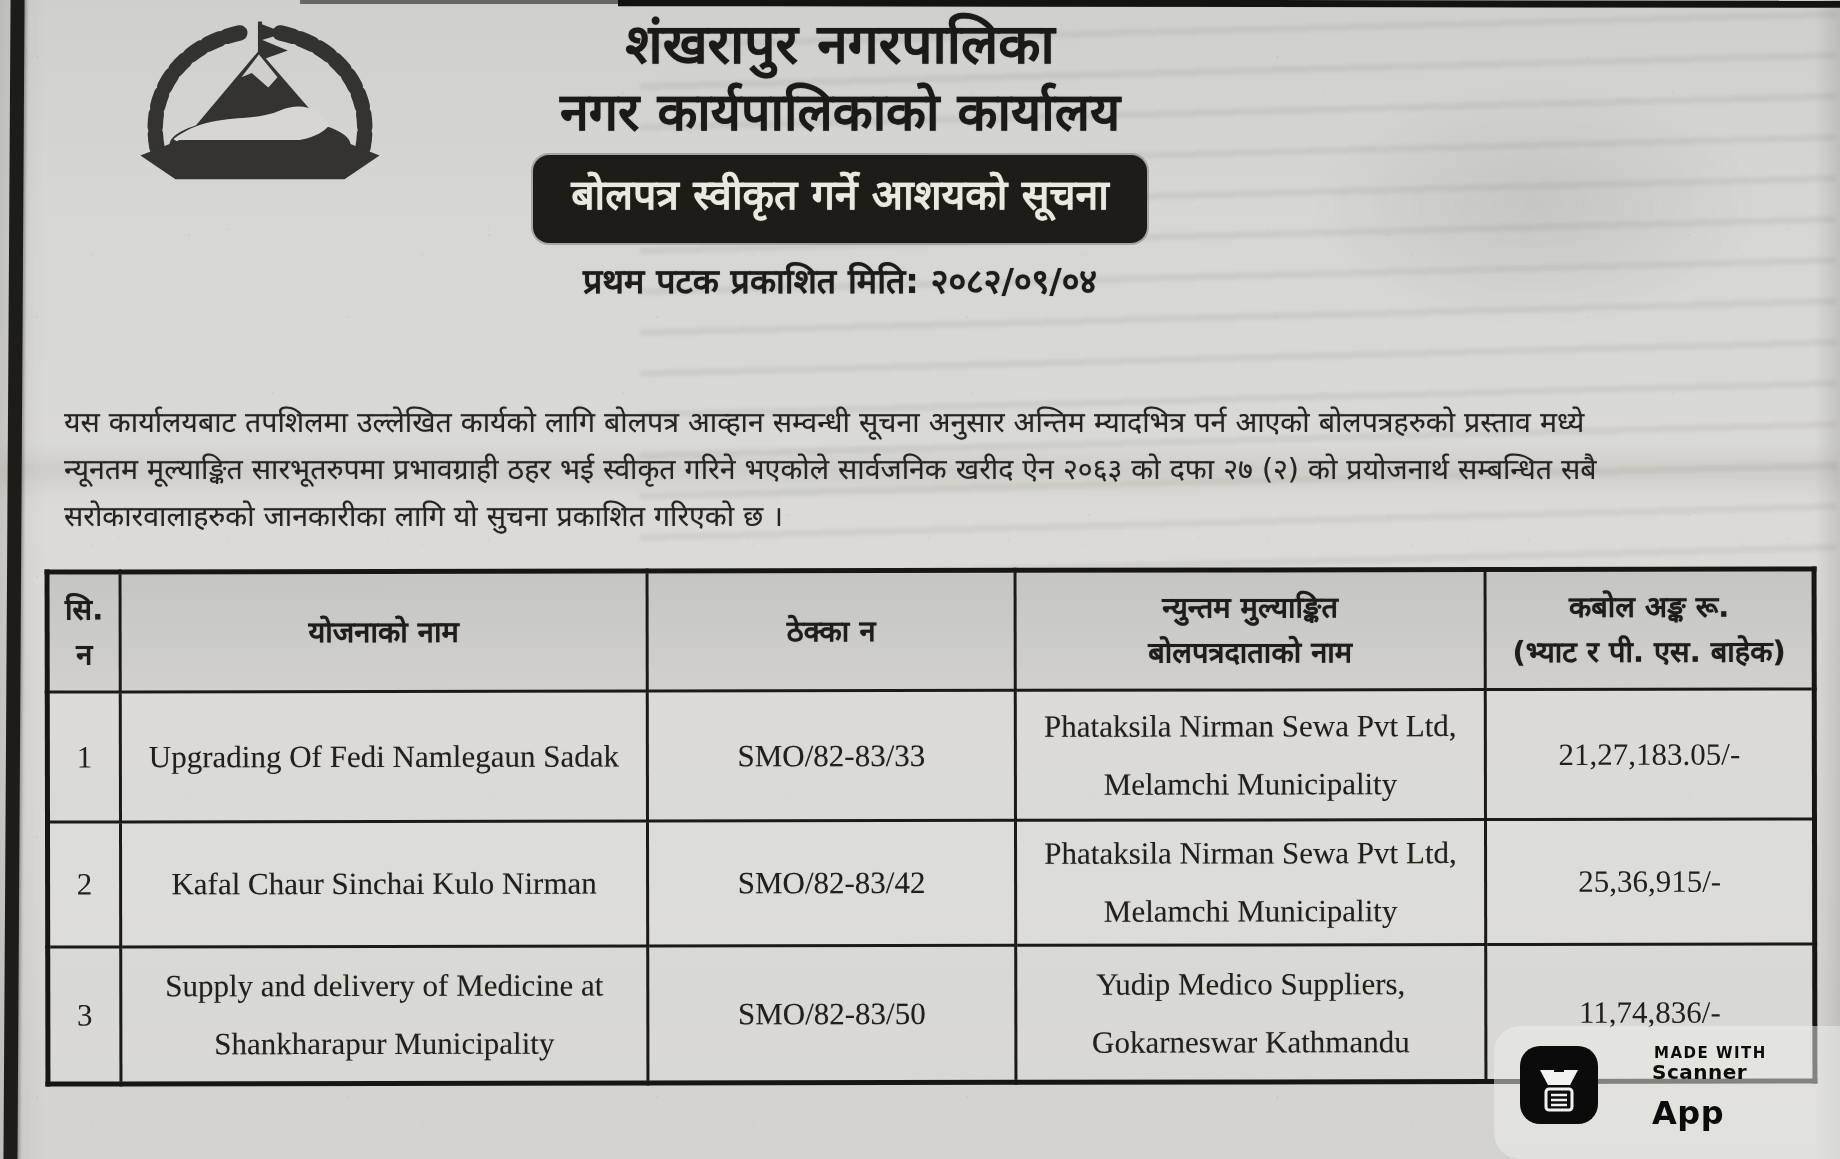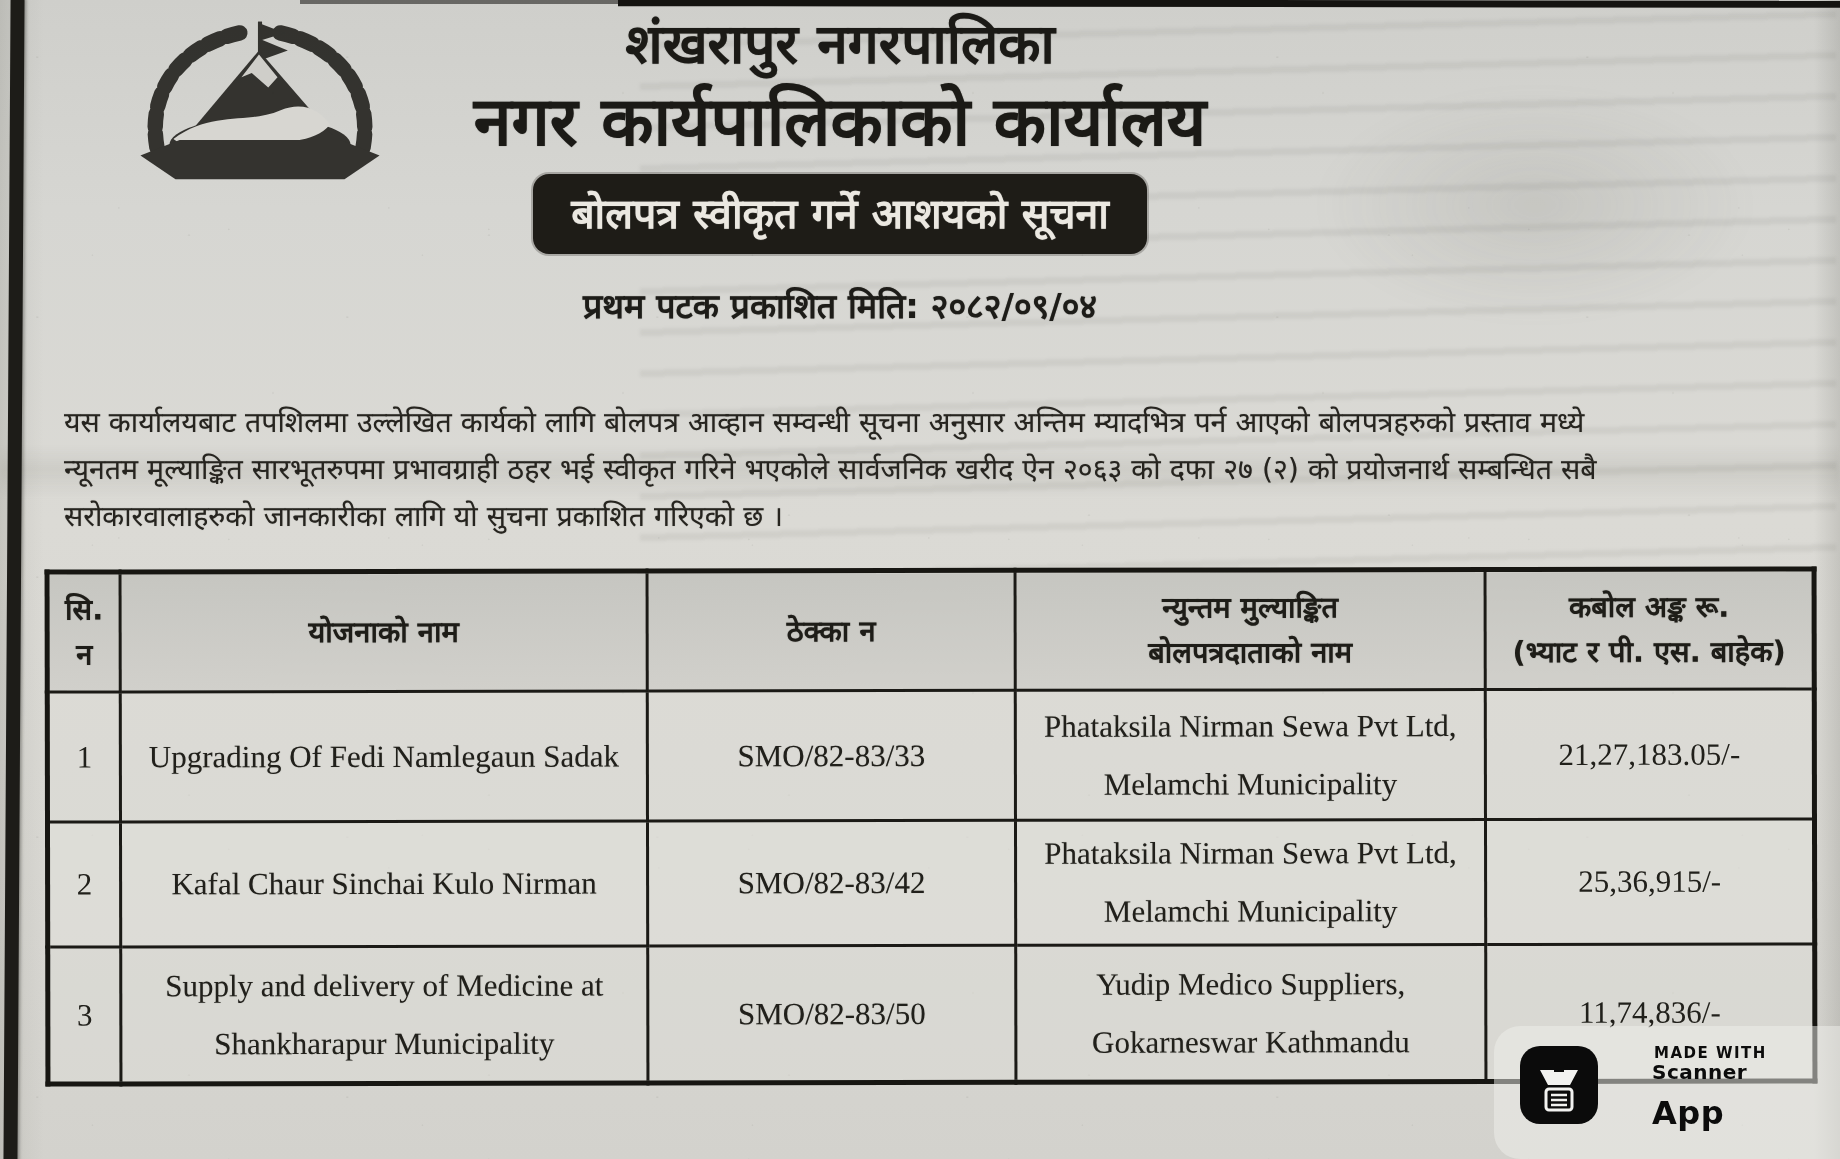--- a/index.html
+++ b/index.html
@@ -66,37 +66,37 @@
   .emblem{position:absolute;left:126px;top:10px;width:268px;height:188px;opacity:.9;filter:blur(.4px);}
   
   .header-block{
     position:absolute;left:300px;top:10px;width:1080px;text-align:center;
   }
   .title-main{
     font-size:55px;font-weight:800;letter-spacing:0px;color:#1b1a16;
     text-shadow:0 0 1px rgba(27,26,22,.55);line-height:1.25;
   }
   .title-office{
-    font-size:68px;font-weight:800;color:#1b1a16;
+    font-size:52px;font-weight:800;color:#1b1a16;
     text-shadow:0 0 1px rgba(27,26,22,.55);line-height:1.2;margin-top:2px;
   }
   .title-address{
     font-size:33px;font-weight:700;color:#221f1b;margin-top:8px;
     text-shadow:0 0 1px rgba(27,26,22,.4);
   }
   .banner{
     display:inline-block;margin-top:12px;
     background:#1e1c17;color:#ebe8e1;
     font-size:41px;font-weight:700;
-    padding:10px 38px 14px 38px;border-radius:16px;
+    padding:10px 38px 22px 38px;border-radius:16px;
     box-shadow:0 0 0 2px rgba(30,28,23,.25);
     text-shadow:0 0 1px rgba(250,250,245,.5);
   }
   .pub-date{
-    font-size:34px;font-weight:700;color:#1d1c18;margin-top:28px;
+    font-size:34px;font-weight:700;color:#1d1c18;margin-top:14px;
     text-shadow:0 0 1px rgba(27,26,22,.5);
   }
   
   .body-text{
     position:absolute;left:64px;top:399px;width:1790px;
     font-size:28.5px;font-weight:500;color:#26241f;line-height:47px;
     text-shadow:0 0 1px rgba(35,33,28,.35);
   }
   
   table.tender{

